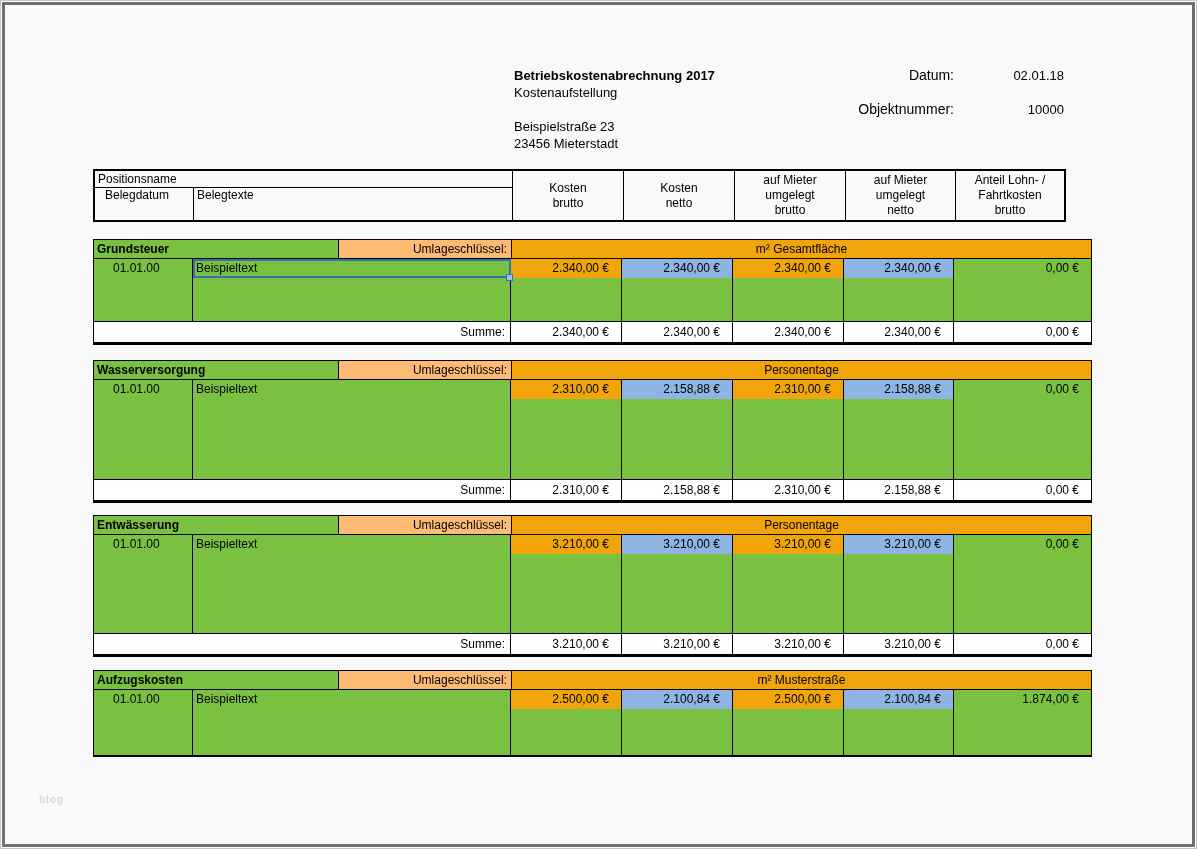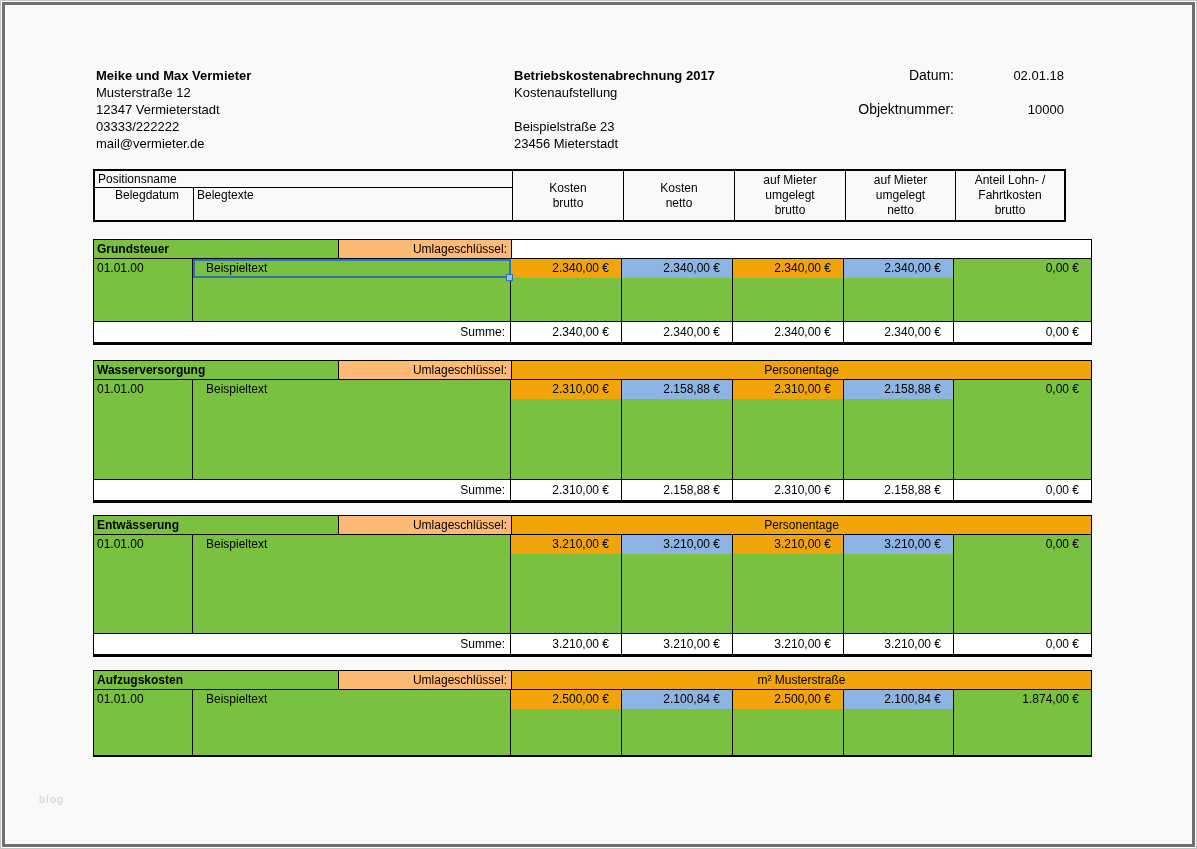--- a/index.html
+++ b/index.html
@@ -14,70 +14,63 @@
   .mlabel{position:absolute;text-align:right;font-size:14px;line-height:17px;}
   .mvalue{position:absolute;text-align:right;font-size:13px;line-height:17px;}
 
   
   .thead{position:absolute;left:88px;top:164px;width:973px;height:53px;box-sizing:border-box;
          border:2px solid #000;display:grid;background:#f9f9f9;
          grid-template-columns:99px 318px 111px 111px 111px 110px 1fr;
          grid-template-rows:17px 1fr;font-size:12px;}
   .thead .cell{box-sizing:border-box;}
   .th-pos{grid-column:1/3;grid-row:1;border-bottom:1px solid #000;padding-left:3px;line-height:16px;}
-  .th-date{grid-column:1;grid-row:2;border-right:1px solid #000;padding-left:20px;line-height:15px;}
+  .th-date{grid-column:1;grid-row:2;border-right:1px solid #000;padding-left:10px;line-height:15px;}
   .th-text{grid-column:2;grid-row:2;padding-left:3px;line-height:15px;}
   .th-val{grid-row:1/3;border-left:1px solid #000;display:flex;align-items:center;justify-content:center;
           text-align:center;white-space:pre-line;line-height:15px;}
 
   .sec{position:absolute;left:88px;width:999px;box-sizing:border-box;border:1px solid #000;
        border-bottom-width:3px;background:#ffffff;}
   .sec.nosum{border-bottom-width:2px;}
   .sec-head{display:flex;height:18px;border-bottom:1px solid #000;font-size:12px;line-height:18px;}
   .sec-name{width:245px;box-sizing:border-box;border-right:1px solid #000;background:var(--green);
             font-weight:bold;padding-left:3px;overflow:hidden;}
   .sec-uml{width:173px;box-sizing:border-box;border-right:1px solid #000;background:#fdba74;
            text-align:right;padding-right:4px;}
   .sec-key{flex:1;background:var(--orange);text-align:center;overflow:hidden;}
   .sec-grid{display:grid;grid-template-columns:99px 318px 111px 111px 111px 110px 1fr;font-size:12px;}
   .sec-grid .c{box-sizing:border-box;border-right:1px solid #000;overflow:visible;}
   .sec-grid .c.last{border-right:none;}
   .r-entry{height:19px;line-height:19px;}
   .green{background:var(--green);}
   .orange{background:var(--orange);}
   .blue{background:var(--blue);}
-  .date{padding-left:3px;}
-  .txt{padding-left:13px;}
+  .date{padding-left:19px;}
+  .txt{padding-left:3px;}
   .num{text-align:right;padding-right:12px;}
   .fill{border-bottom:1px solid #000;}
   .sec.nosum .fill{border-bottom:none;}
   .sm{height:20px;line-height:20px;background:#fff;}
   .sm-label{grid-column:1/3;text-align:right;padding-right:5px;}
 
   
   .selected{position:relative;outline:2px solid #2e74b5;outline-offset:-2px;z-index:3;}
   .selected .handle{position:absolute;right:-3px;bottom:-3px;width:5px;height:5px;
                     background:#9dc3e6;border:1px solid #2e74b5;z-index:4;}
 
   .watermark{position:absolute;left:34px;top:789px;font-size:10px;font-weight:bold;
              color:#d9d9d9;letter-spacing:1px;}
 </style>
 </head>
 <body>
 
 <div class="frame" style="--green:#7ac142;--orange:#f2a50a;--blue:#8db4e2;">
 <div class="page">
 
-  <div class="hblock addr">
-    <div class="b">Meike und Max Vermieter</div>
-    <div>Musterstraße 12</div>
-    <div>12347 Vermieterstadt</div>
-    <div>03333/222222</div>
-    <div>mail@vermieter.de</div>
-  </div>
 
   <div class="hblock docinfo">
     <div class="b">Betriebskostenabrechnung 2017</div>
     <div>Kostenaufstellung</div>
     <div>&nbsp;</div>
     <div>Beispielstraße 23</div>
     <div>23456 Mieterstadt</div>
   </div>
 
   <div class="mlabel" style="left:800px;top:62px;width:149px;">Datum:</div>
@@ -101,20 +94,21 @@
 netto</div>
     <div class="cell th-val" style="grid-column:7">Anteil Lohn- /
 Fahrtkosten
 brutto</div>
   </div>
 
   <div class="sec" style="top:234px;">
     <div class="sec-head">
       <div class="sec-name">Grundsteuer</div>
       <div class="sec-uml">Umlageschlüssel:</div>
+      <div class="sec-key">m² Gesamtfläche</div>
     </div>
     <div class="sec-grid">
       <div class="c r-entry green date">01.01.00</div>
       <div class="c r-entry green txt selected"><span>Beispieltext</span><span class="handle"></span></div>
       <div class="c r-entry orange num">2.340,00 €</div>
       <div class="c r-entry blue num">2.340,00 €</div>
       <div class="c r-entry orange num">2.340,00 €</div>
       <div class="c r-entry blue num">2.340,00 €</div>
       <div class="c r-entry green num last">0,00 €</div>
       <div class="c green fill" style="height:44px"></div>

